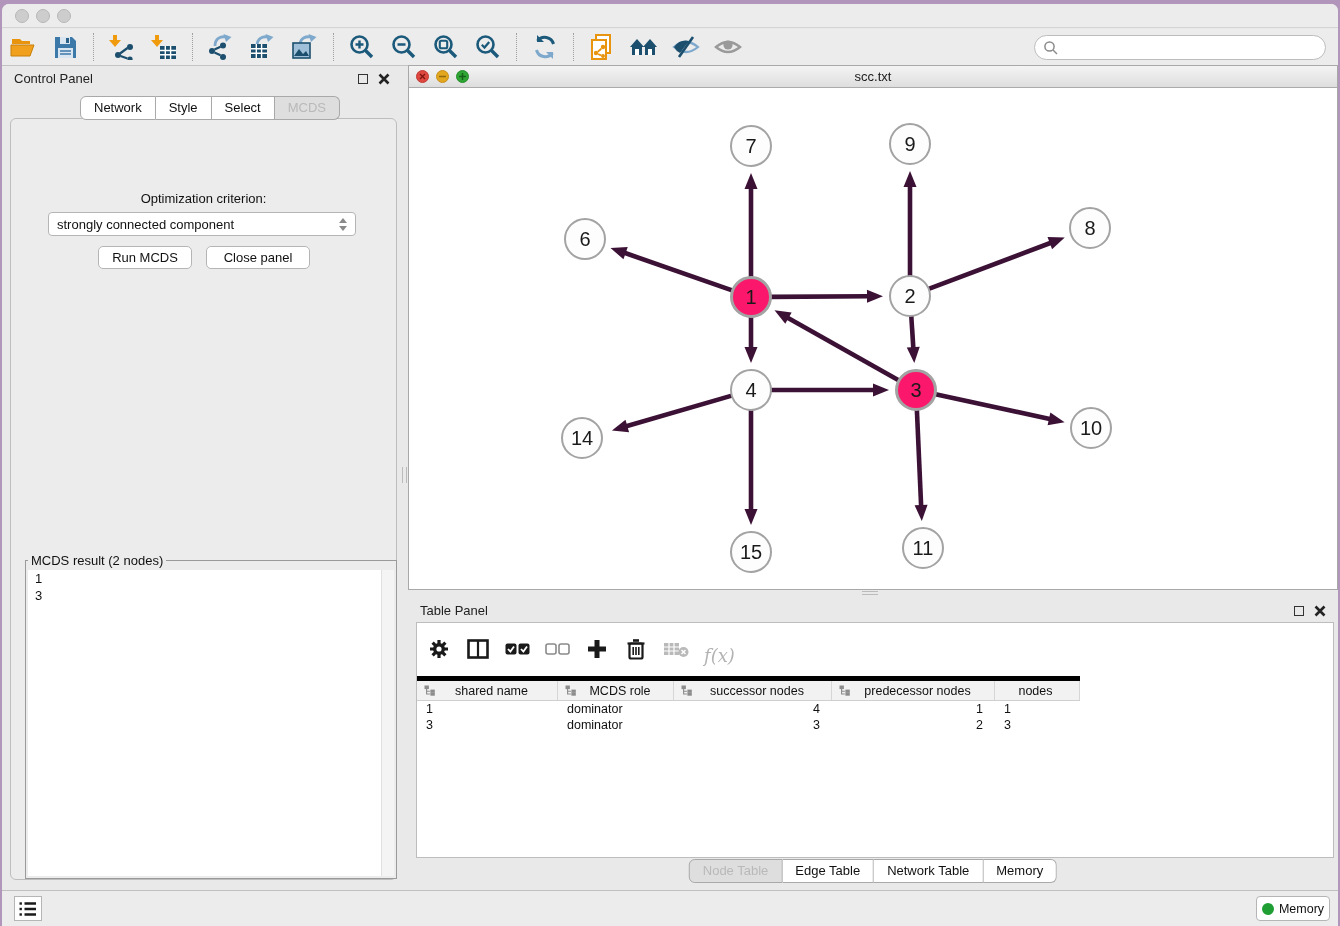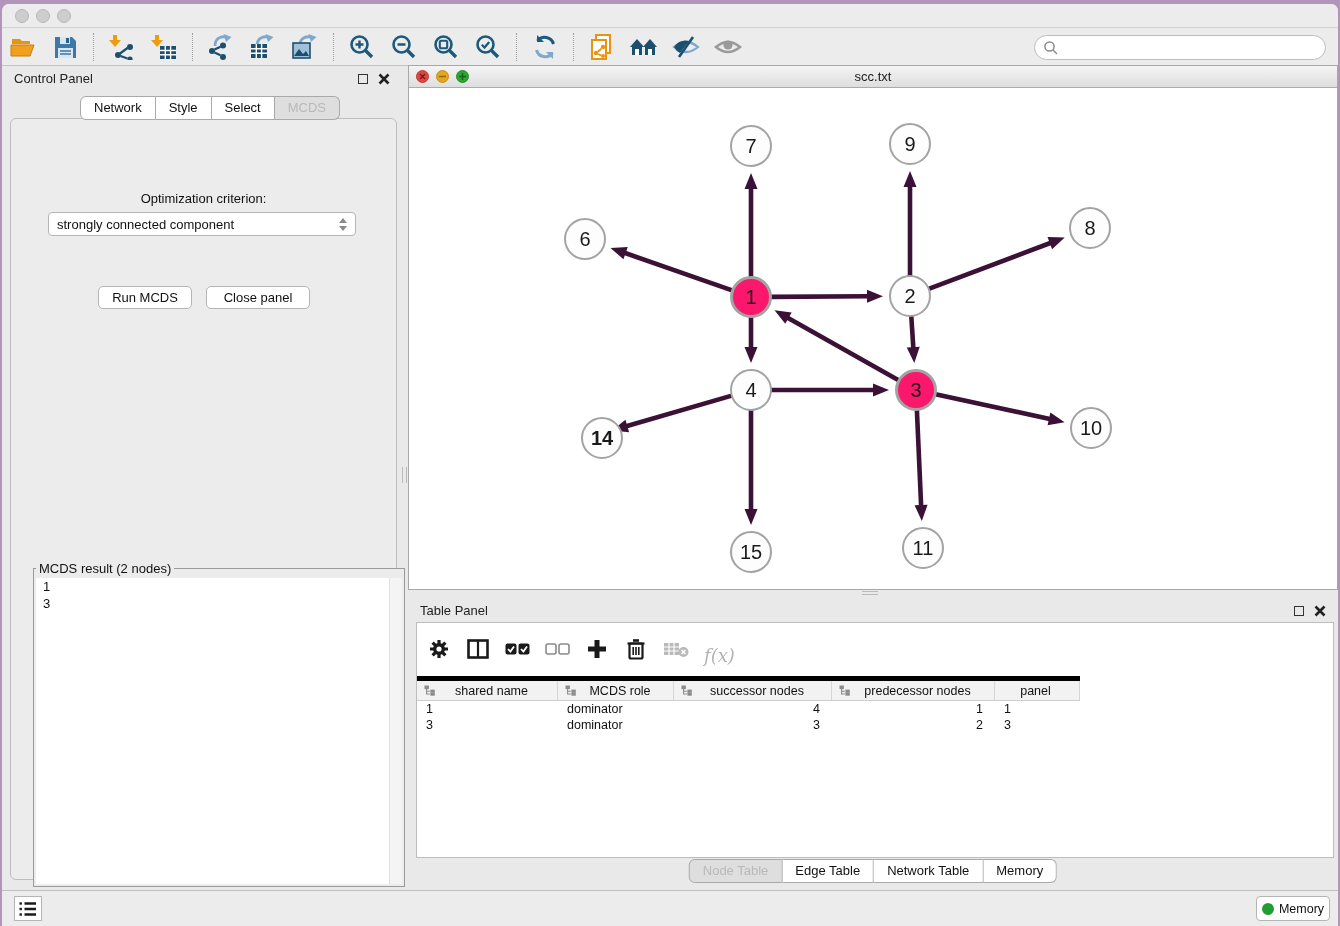--- a/index.html
+++ b/index.html
@@ -40,24 +40,24 @@
   .seg { background:#fff; border:1px solid #a9a9a9; border-left:none; padding:3px 13px 4px; font-size:13px; color:#111; white-space:nowrap; }
   .seg:first-child { border-left:1px solid #a9a9a9; border-radius:6px 0 0 6px; }
   .seg:last-child { border-radius:0 6px 6px 0; }
   .seg.selected { background:#dedede; color:#b9b9b9; }
   #opt-label { position:absolute; left:0; width:100%; top:72px; text-align:center; }
   #criterion-select { position:absolute; left:37px; top:93px; width:308px; height:24px; background:#fff; border:1px solid #b5b5b5; border-radius:4px; display:flex; align-items:center; padding:0 8px; }
   #criterion-select .val { flex:1; }
   .spinner { display:flex; flex-direction:column; gap:3px; align-items:center; }
   .spinner .up { width:0; height:0; border-left:4px solid transparent; border-right:4px solid transparent; border-bottom:5px solid #8a8a8a; }
   .spinner .dn { width:0; height:0; border-left:4px solid transparent; border-right:4px solid transparent; border-top:5px solid #8a8a8a; }
-  .btn { position:absolute; height:23px; background:#fff; border:1px solid #b5b5b5; border-radius:5px; font-size:13px; display:flex; align-items:center; justify-content:center;margin-top:40px; }
+  .btn { position:absolute; height:23px; background:#fff; border:1px solid #b5b5b5; border-radius:5px; font-size:13px; display:flex; align-items:center; justify-content:center; }
   #run-btn { left:87px; top:127px; width:94px; }
   #close-btn { left:195px; top:127px; width:104px; }
-  #result-fieldset { position:absolute; left:6px; top:426px; width:372px; height:326px; border:1px solid #9a9a9a; padding:0; margin:16px; background:#ececec; }
+  #result-fieldset { position:absolute; left:6px; top:426px; width:372px; height:326px; border:1px solid #9a9a9a; padding:0; margin:8px; background:#ececec; }
   #result-fieldset legend { font-size:13px; padding:0 3px; margin-left:2px; }
   #result-inner { position:absolute; left:2px; right:2px; top:2px; bottom:2px; background:#fff; overflow:hidden; }
   #result-scroll { position:absolute; right:0; top:0; bottom:0; width:13px; background:#f4f4f4; border-left:1px solid #e0e0e0; }
   .result-line { padding:1px 0 0 7px; font-size:13px; line-height:16px; }
   
   #network-window { position:absolute; left:406px; top:61px; width:930px; height:525px; border:1px solid #a8a8a8; background:#fff; }
   #nw-titlebar { position:absolute; left:0; top:0; width:100%; height:22px; background:linear-gradient(#f4f4f4,#dedede); border-bottom:1px solid #ababab; }
   #nw-title { position:absolute; left:0; right:0; top:3px; text-align:center; font-size:13px; color:#1a1a1a; }
   .mtl { position:absolute; top:4px; width:13px; height:13px; border-radius:50%; display:flex; align-items:center; justify-content:center; }
   #graph-canvas { position:absolute; left:0; top:22px; width:928px; height:501px; background:#fff; overflow:hidden; }
@@ -339,21 +339,21 @@
         <div class="graph-node selected" style="left: 321px; top: 188px;">1</div>
         <div class="graph-node" style="left: 480px; top: 187px;">2</div>
         <div class="graph-node selected" style="left: 486px; top: 281px;">3</div>
         <div class="graph-node" style="left: 321px; top: 281px;">4</div>
         <div class="graph-node" style="left: 155px; top: 130px;">6</div>
         <div class="graph-node" style="left: 321px; top: 37px;">7</div>
         <div class="graph-node" style="left: 660px; top: 119px;">8</div>
         <div class="graph-node" style="left: 480px; top: 35px;">9</div>
         <div class="graph-node" style="left: 661px; top: 319px; text-align: right;">10</div>
         <div class="graph-node" style="left: 493px; top: 439px;">11</div>
-        <div class="graph-node" style="left: 172px; top: 329px; font-weight: bold;">14</div>
+        <div class="graph-node" style="left: 152px; top: 329px;">14</div>
         <div class="graph-node" style="left: 321px; top: 443px;">15</div>
       </div>
   </div>
 
   <div id="table-panel">
     <div id="tp-head" class="panel-title">Table Panel</div>
     <div id="tp-ctls" class="win-ctls">
       <span class="float-ico"></span>
       <svg width="12" height="12" viewBox="0 0 12 12">
           <path d="M1.5 1.5 10.5 10.5M10.5 1.5 1.5 10.5" stroke="#222" stroke-width="2.6"></path>
@@ -445,21 +445,21 @@
           <div class="hdr-cell" style="width:163px">
             <svg width="12" height="11" viewBox="0 0 12 11">
                 <rect x="0.5" y="0.5" width="4.4" height="3.6" fill="#8c8c8c"></rect>
                 <path d="M2.6 4v5h3.3M2.6 6.2h3.3" stroke="#8c8c8c" stroke-width="1.1" fill="none"></path>
                 <rect x="6.4" y="4.6" width="4.4" height="3.2" fill="#8c8c8c"></rect>
                 <rect x="6.4" y="7.7" width="4.4" height="3" fill="#8c8c8c"></rect>
               </svg>
             <span class="lbl">predecessor nodes</span>
           </div>
           <div class="hdr-cell" style="width:85px">
-            <span class="lbl">panel</span>
+            <span class="lbl">nodes</span>
           </div>
         </div>
         <div class="data-row">
           <div class="cell" style="width:141px">1</div>
           <div class="cell" style="width:116px">dominator</div>
           <div class="cell r" style="width:158px">4</div>
           <div class="cell r" style="width:163px">1</div>
           <div class="cell" style="width:85px">1</div>
         </div>
         <div class="data-row">

